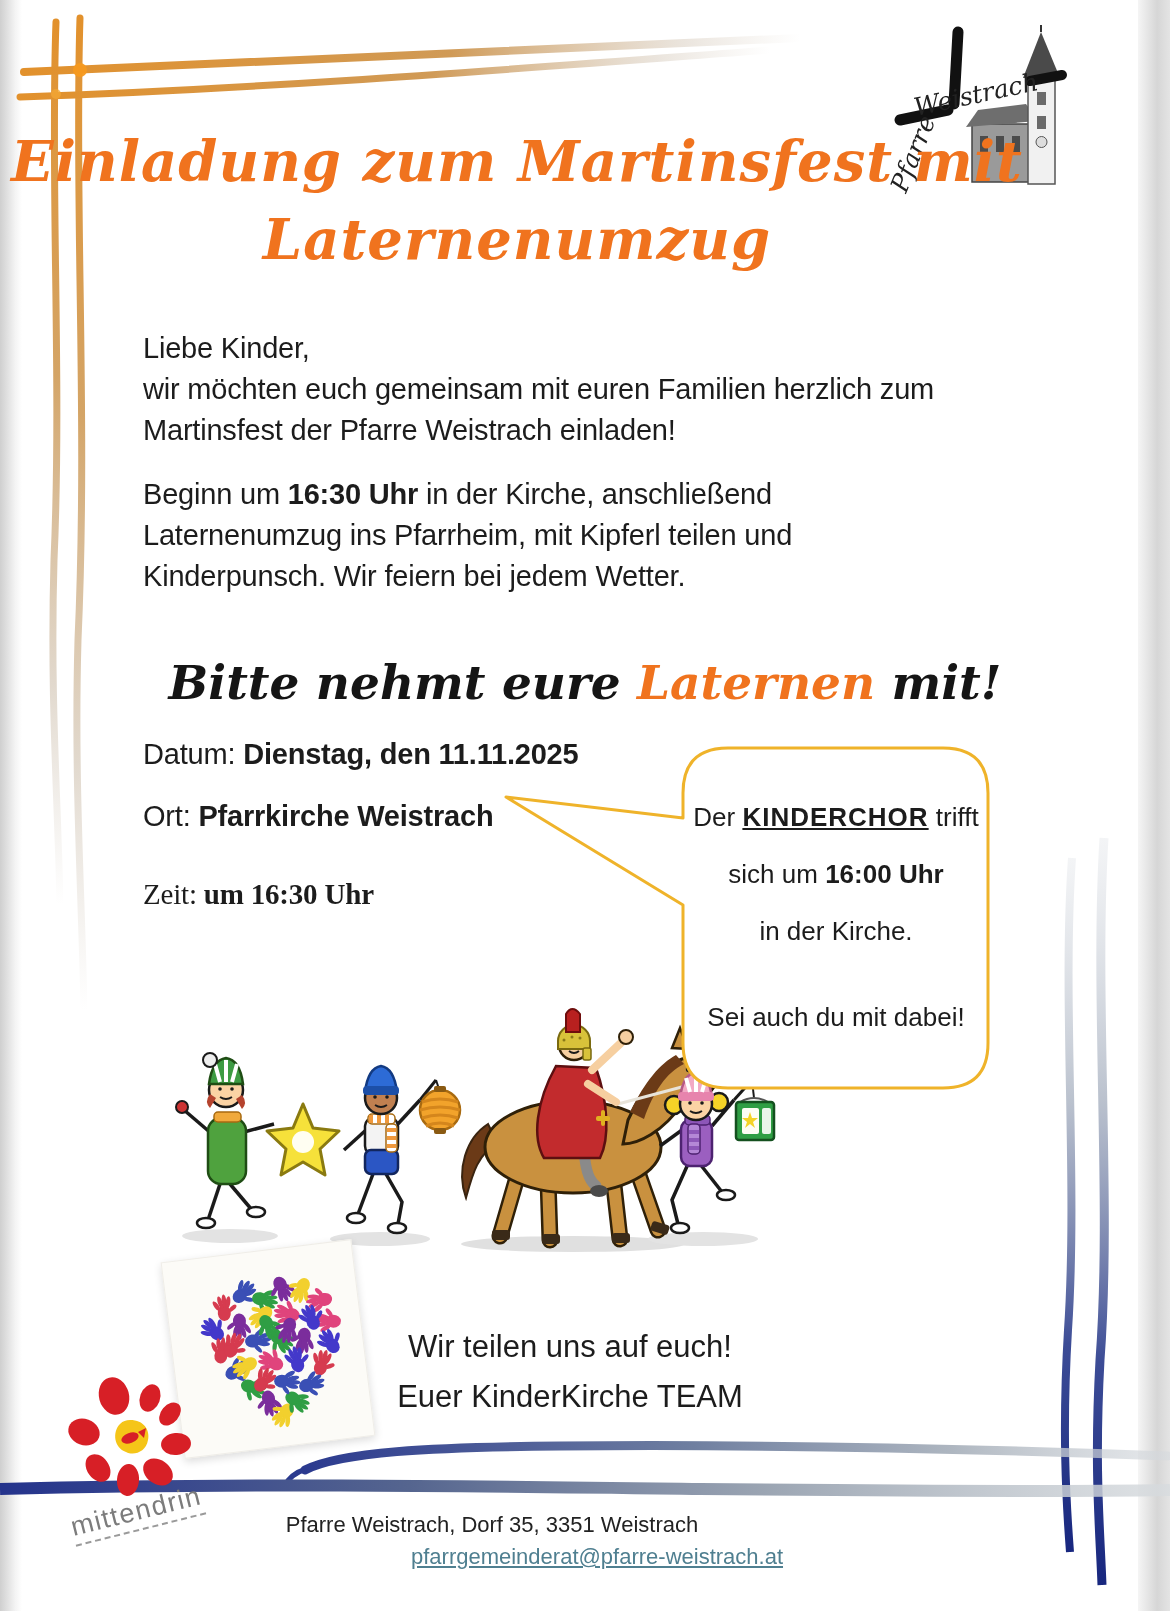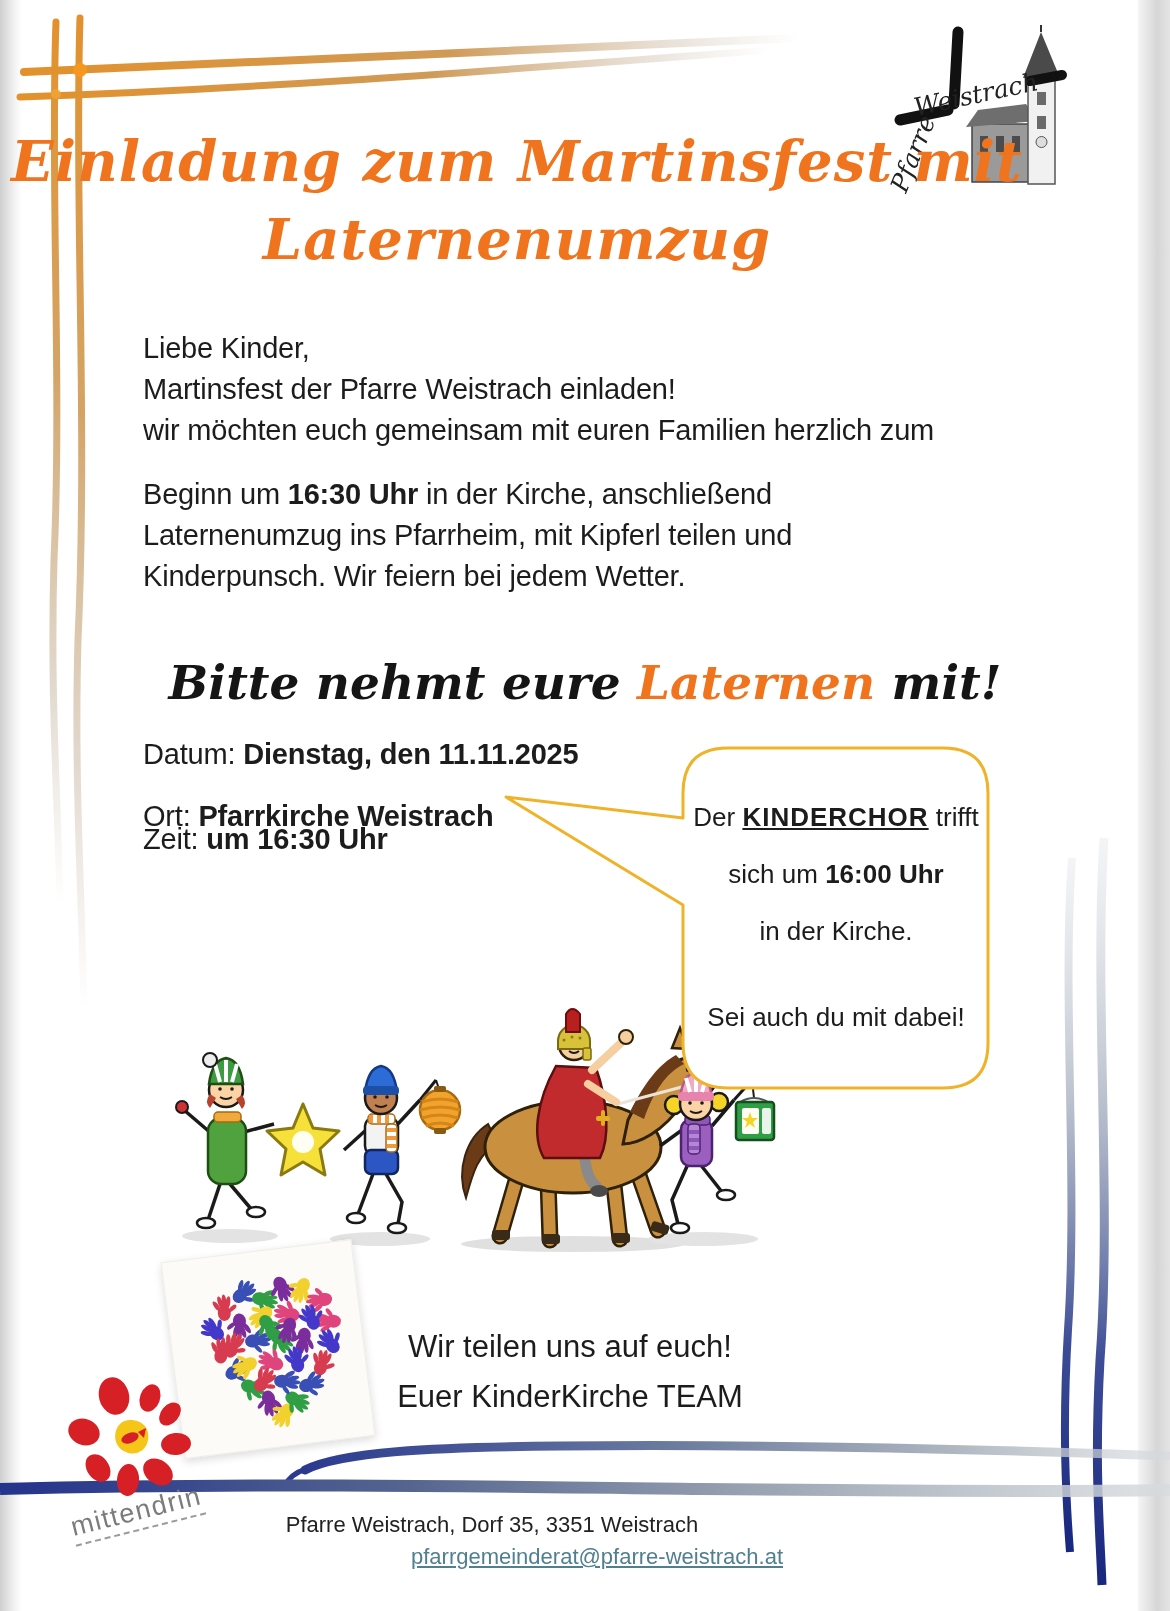--- a/index.html
+++ b/index.html
@@ -116,41 +116,41 @@
     <line x1="150" y1="57" x2="182" y2="51" stroke="#111" stroke-width="10" stroke-linecap="round"></line>
     <text x="36" y="92" transform="rotate(-12 36 92)" font-family="DejaVu Serif,serif" font-style="italic" font-size="25" fill="#222">Weistrach</text>
     <text x="26" y="170" transform="rotate(-68 26 170)" font-family="DejaVu Serif,serif" font-style="italic" font-size="25" fill="#222">Pfarre</text>
   </svg>
 
   <div class="title title1">Einladung zum Martinsfest mit</div>
   <div class="title title2">Laternenumzug</div>
 
   <div class="para" style="top:312px;">
     <div>Liebe Kinder,</div>
+    <div>wir möchten euch gemeinsam mit euren Familien herzlich zum</div>
     <div>Martinsfest der Pfarre Weistrach einladen!</div>
-    <div>wir möchten euch gemeinsam mit euren Familien herzlich zum</div>
   </div>
 
   <div class="para" style="top:458px;">
     <div><span>Beginn um </span><span class="bold">16:30 Uhr</span><span> in der Kirche, anschließend</span></div>
     <div>Laternenumzug ins Pfarrheim, mit Kipferl teilen und</div>
     <div>Kinderpunsch. Wir feiern bei jedem Wetter.</div>
   </div>
 
   <div class="script-line">
     <span>Bitte nehmt eure </span><span class="hl">Laternen</span><span> mit!</span>
   </div>
 
   <div class="event-line" style="top:738px;">
     <span>Datum: </span><span class="bold">Dienstag, den 11.11.2025</span>
   </div>
   <div class="event-line" style="top:800px;">
     <span>Ort: </span><span class="bold">Pfarrkirche Weistrach</span>
   </div>
-  <div class="event-line" style="top:823px;">
+  <div class="event-line" style="top:878px;font-family:Liberation Serif, serif;">
     <span>Zeit: </span><span class="bold">um 16:30 Uhr</span>
   </div>
 
   <svg class="bubble-svg" width="510" height="360" viewBox="0 0 510 360">
     <path d="M238,8 H453 Q498,8 498,53 V303 Q498,348 453,348 H238 Q193,348 193,303 V165 L16,57 L193,78 V53 Q193,8 238,8 Z" fill="#ffffff" stroke="#efb32a" stroke-width="3" stroke-linejoin="round"></path>
   </svg>
   <div class="bubble-text">
     <div><span>Der </span><span class="choir">KINDERCHOR</span><span> trifft</span></div>
     <div><span>sich um </span><span class="bold">16:00 Uhr</span></div>
     <div>in der Kirche.</div>

